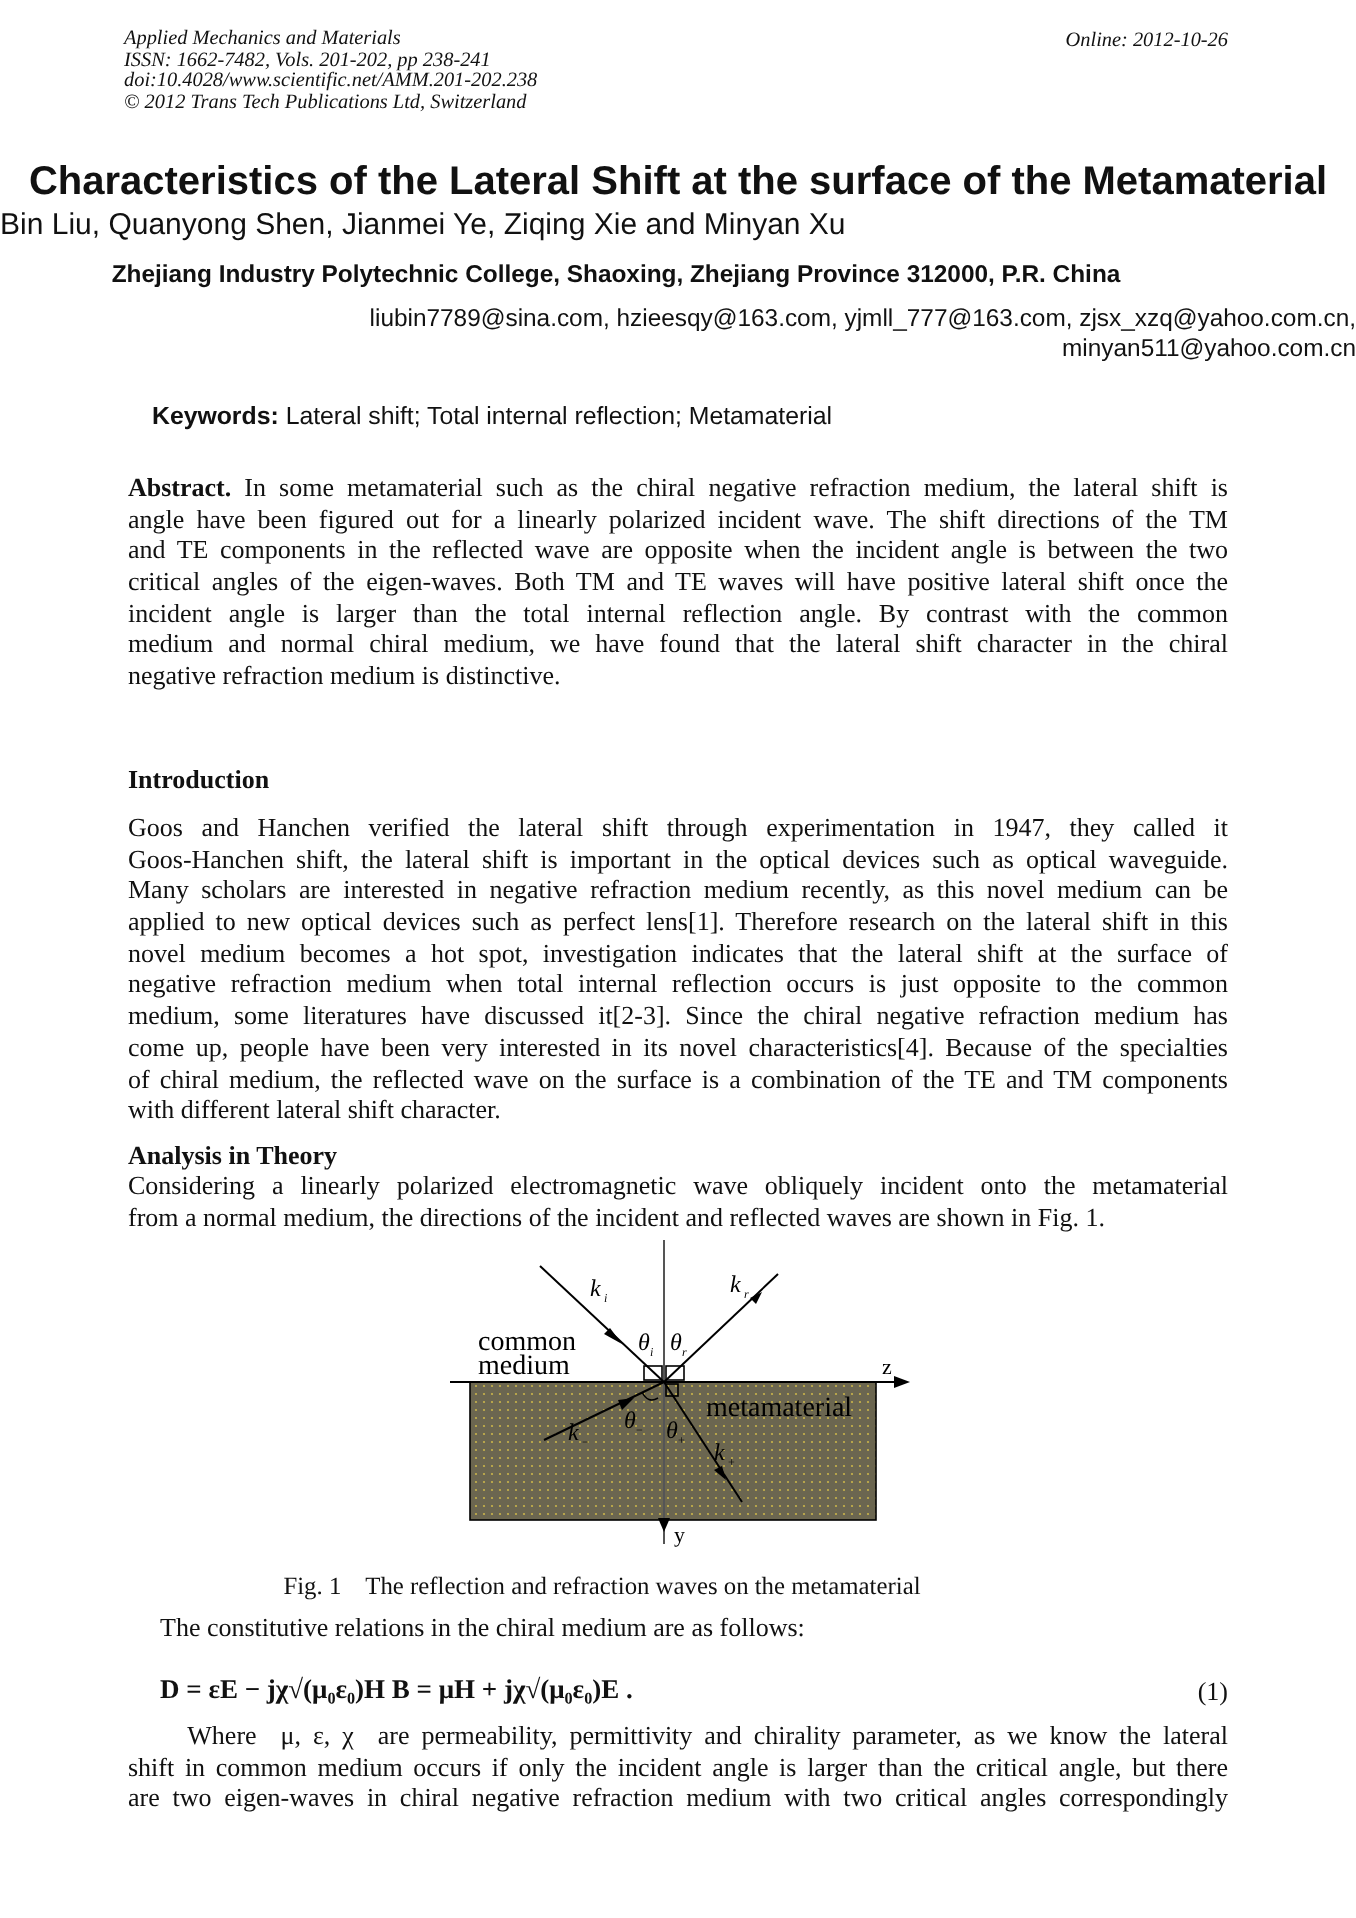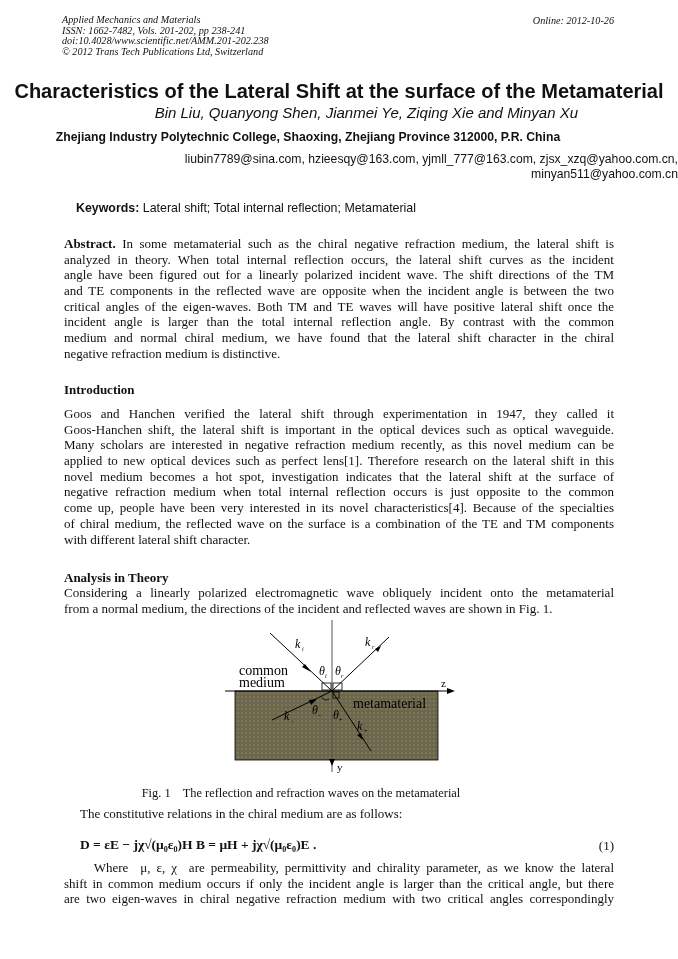--- a/index.html
+++ b/index.html
@@ -5,21 +5,21 @@
     html, body { margin: 0; padding: 0; background: #ffffff; }
     body { width: 678px; height: 959px; position: relative; overflow: hidden; color: #111; }
     .serif { font-family: "Liberation Serif", "DejaVu Serif", serif; }
     .sans { font-family: "Liberation Sans", "DejaVu Sans", sans-serif; }
 
     .journal-header { position: absolute; left: 62px; top: 15px; font-size: 10.2px; line-height: 10.5px; font-style: italic; }
     .journal-header div { white-space: nowrap; }
     .online-date { position: absolute; right: 64px; top: 15px; font-size: 10.2px; font-style: italic; }
 
     .title { position: absolute; left: 0; width: 678px; top: 80px; text-align: center; font-size: 20px; font-weight: bold; }
-    .authors { position: absolute; left: 0; width: 578px; top: 104px; text-align: right; font-size: 15px; font-style: italic; }
+    .authors { position: absolute; left: 0; width: 578px; top: 104px; text-align: left; font-size: 15px; }
     .affiliation { position: absolute; left: 0; width: 616px; top: 130px; text-align: center; font-size: 12.2px; font-weight: bold; }
     .emails { position: absolute; left: 0; width: 678px; top: 152px; text-align: right; font-size: 12.2px; line-height: 14.5px; }
 
     .keywords { position: absolute; left: 64px; top: 201px; font-size: 12.4px; }
     .keywords b { font-weight: bold; padding-left: 12px; }
 
     .para { position: absolute; left: 64px; width: 550px; font-size: 13px; line-height: 15.7px; text-align: justify; }
     .para .line { display: block; text-align: justify; text-align-last: justify; white-space: nowrap; height: 15.7px; }
     .para .line.last { text-align-last: left; }
 
@@ -52,37 +52,37 @@
   <div>minyan511@yahoo.com.cn</div>
 </div>
 
 <div class="keywords sans">
   <b>Keywords:</b>
   <span>Lateral shift; Total internal reflection; Metamaterial</span>
 </div>
 
 <div class="para" style="top:236px;">
   <span class="line"><b>Abstract.</b><span> In some metamaterial such as the chiral negative refraction medium, the lateral shift is</span></span>
-  <span class="line">analyzed in theory. When total internal reflection occurs, the lateral shift curves as the incident</span>
   <span class="line">angle have been figured out for a linearly polarized incident wave. The shift directions of the TM</span>
   <span class="line">and TE components in the reflected wave are opposite when the incident angle is between the two</span>
   <span class="line">critical angles of the eigen-waves. Both TM and TE waves will have positive lateral shift once the</span>
   <span class="line">incident angle is larger than the total internal reflection angle. By contrast with the common</span>
   <span class="line">medium and normal chiral medium, we have found that the lateral shift character in the chiral</span>
   <span class="line last">negative refraction medium is distinctive.</span>
 </div>
 
 <div class="heading" style="top:382px;">Introduction</div>
 <div class="para" style="top:406px;">
   <span class="line">Goos and Hanchen verified the lateral shift through experimentation in 1947, they called it</span>
   <span class="line">Goos-Hanchen shift, the lateral shift is important in the optical devices such as optical waveguide.</span>
   <span class="line">Many scholars are interested in negative refraction medium recently, as this novel medium can be</span>
   <span class="line">applied to new optical devices such as perfect lens[1]. Therefore research on the lateral shift in this</span>
   <span class="line">novel medium becomes a hot spot, investigation indicates that the lateral shift at the surface of</span>
   <span class="line">negative refraction medium when total internal reflection occurs is just opposite to the common</span>
+  <span class="line">medium, some literatures have discussed it[2-3]. Since the chiral negative refraction medium has</span>
   <span class="line">come up, people have been very interested in its novel characteristics[4]. Because of the specialties</span>
   <span class="line">of chiral medium, the reflected wave on the surface is a combination of the TE and TM components</span>
   <span class="line last">with different lateral shift character.</span>
 </div>
 
 <div class="heading" style="top:570px;">Analysis in Theory</div>
 <div class="para" style="top:585px;">
   <span class="line">Considering a linearly polarized electromagnetic wave obliquely incident onto the metamaterial</span>
   <span class="line last">from a normal medium, the directions of the incident and reflected waves are shown in Fig. 1.</span>
 </div>

